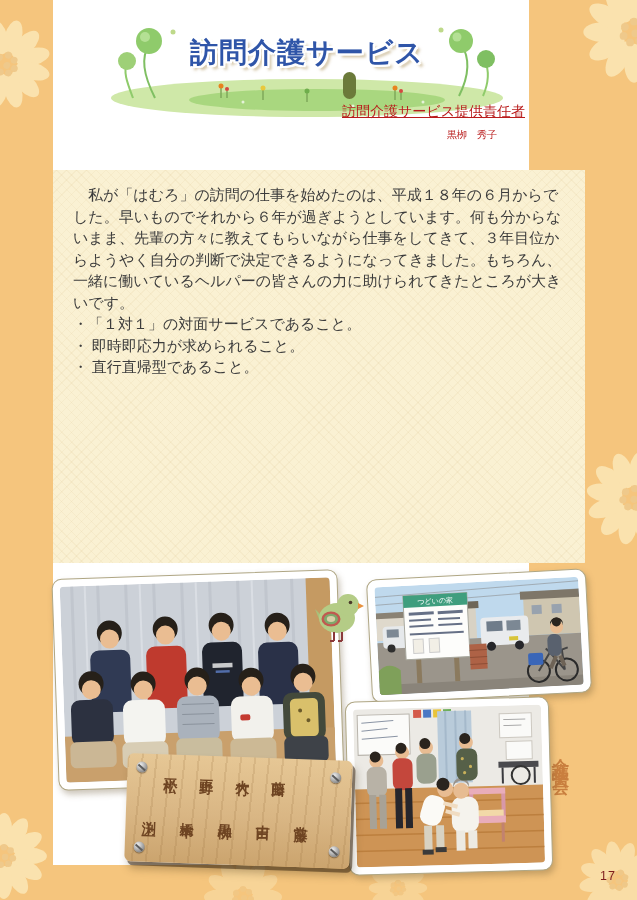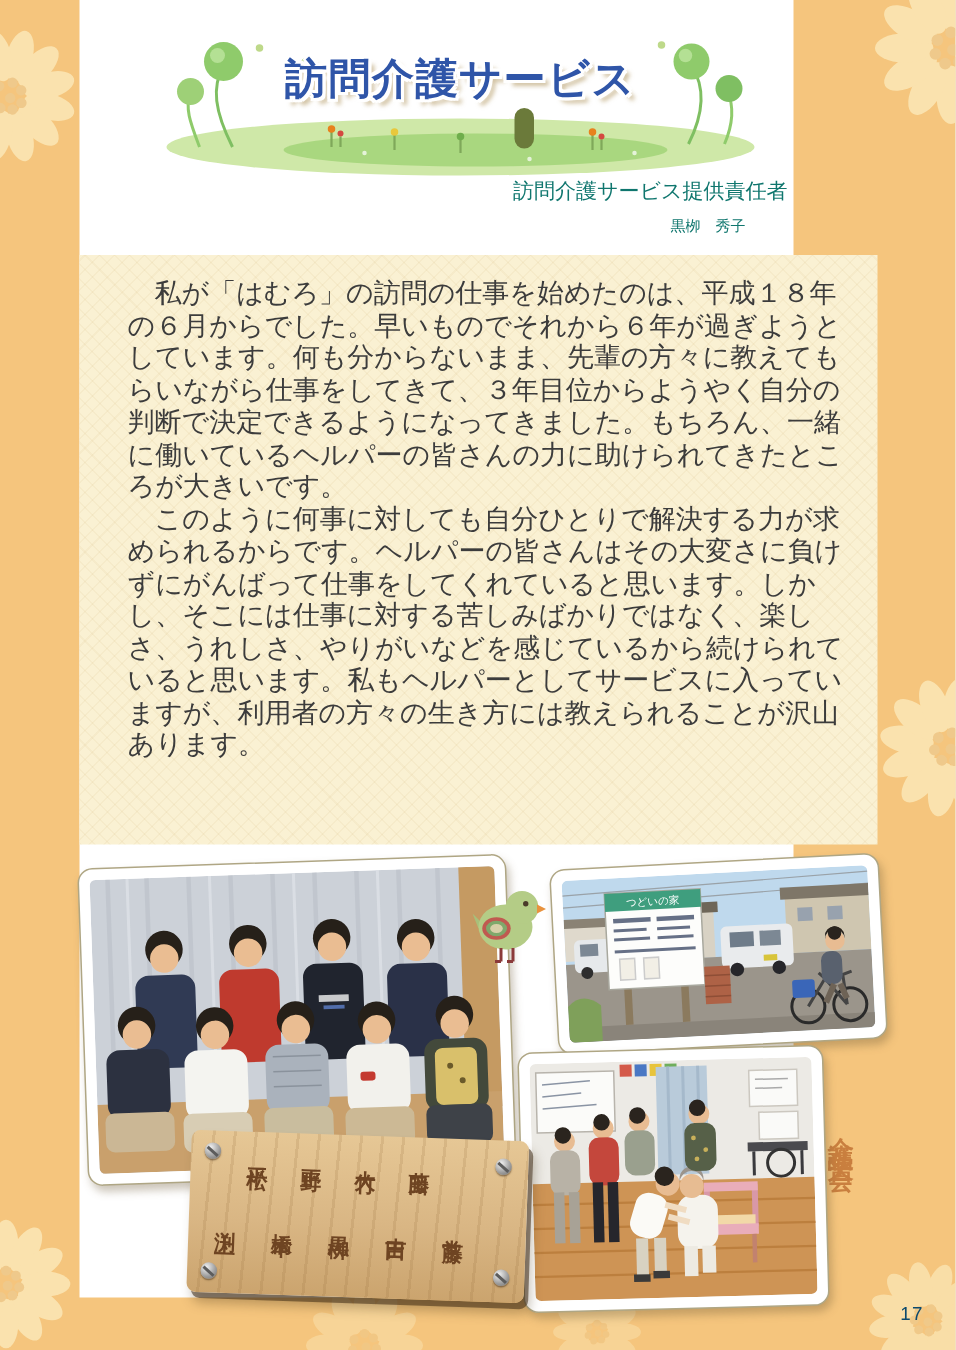--- a/index.html
+++ b/index.html
@@ -16,32 +16,32 @@
   .title-banner{position:absolute;left:50px;top:14px;width:408px;height:106px;}
   .title-banner svg{position:absolute;left:0;top:0;}
   .page-title{
     position:absolute;left:0;top:20px;width:100%;margin:0;text-align:center;
     font-size:28px;font-weight:800;letter-spacing:1px;color:#2F55A8;
     text-shadow:-2px -2px 0 #fff,2px -2px 0 #fff,-2px 2px 0 #fff,2px 2px 0 #fff,
       -2px 0 0 #fff,2px 0 0 #fff,0 -2px 0 #fff,0 2px 0 #fff,
       4px 4px 3px rgba(170,140,80,.55);
   }
   
-  .author{position:absolute;right:4px;top:116px;text-align:right;color:#0f766e;
-    font-size:14px;line-height:22px;}
+  .author{position:absolute;right:4px;top:100px;text-align:right;color:#b91c1c;
+    font-size:14px;line-height:22px;text-decoration:underline;}
   .author .name{display:inline-block;padding-right:28px;font-size:10px;}
   
   .essay-panel{
     position:absolute;left:0;top:170px;width:532px;height:393px;box-sizing:border-box;
     background:#FAF1D3;
     background-image:
       repeating-linear-gradient(45deg,rgba(210,180,120,.10) 0 1px,transparent 1px 7px),
       repeating-linear-gradient(-45deg,rgba(210,180,120,.10) 0 1px,transparent 1px 7px);
-    padding:15px 20px 10px 32px;
-    color:#3C3C3C;font-size:18px;line-height:21.5px;
+    padding:15px 20px 10px 20px;
+    color:#3C3C3C;font-size:15px;line-height:21.5px;font-family:Liberation Serif, serif;
   }
   .essay-panel p{margin:0;text-indent:1em;}
   .essay-panel ul{margin:0;padding:0;list-style:none;}
   
   .photo-frame{
     position:absolute;background:#fff;border:1px solid #AFA684;border-radius:10px;
     padding:7px;box-shadow:2px 4px 6px rgba(110,90,55,.35);
   }
   .photo-frame .ph{display:block;border-radius:4px;overflow:hidden;}
   .group-photo{left:2px;top:574px;transform:rotate(-2deg);z-index:1;}
@@ -75,21 +75,21 @@
   }
   
   .v-caption{
     position:absolute;left:496px;top:744px;height:122px;
     writing-mode:vertical-rl;text-orientation:upright;
     font-family:"Liberation Serif","DejaVu Serif",serif;
     font-size:17px;font-weight:700;letter-spacing:5px;color:#C97F3F;
   }
   
   .page-number{
-    position:absolute;right:21px;top:869px;color:#0c4a6e;font-size:12.5px;
+    position:absolute;right:21px;top:869px;color:#7f1d1d;font-size:12.5px;
     letter-spacing:1px;
   }
 </style>
 </head>
 <body>
 
 <div class="page">
 
   <svg class="border-flowers" viewBox="0 0 637 900">
     <defs>
@@ -199,21 +199,25 @@
       <h1 class="page-title">訪問介護サービス</h1>
     </div>
 
     <div class="author">
       <div>訪問介護サービス提供責任者</div>
       <div><span class="name">黒栁　秀子</span></div>
     </div>
 
     <div class="essay-panel">
       <p>私が「はむろ」の訪問の仕事を始めたのは、平成１８年の６月からでした。早いものでそれから６年が過ぎようとしています。何も分からないまま、先輩の方々に教えてもらいながら仕事をしてきて、３年目位からようやく自分の判断で決定できるようになってきました。もちろん、一緒に働いているヘルパーの皆さんの力に助けられてきたところが大きいです。</p>
-      <p>このように何事に対しても自分ひとりで解決する力が求められるからです。ヘルパーの皆さんはその大変さに負けずにがんばって仕事をしてくれていると思います。しかし、そこには仕事に対する苦しみばかりではなく、楽しさ、うれしさ、やりがいなどを感じているから続けられていると思います。私もヘルパーとしてサービスに入っていますが、利用者の方々の生き方には教えられることが沢山あります。</p>
+      <ul>
+        <li>・「１対１」の対面サービスであること。</li>
+        <li>・ 即時即応力が求められること。</li>
+        <li>・ 直行直帰型であること。</li>
+      </ul>
     </div>
 
     <div class="photo-frame group-photo">
       <svg class="ph" width="270" height="196" viewBox="0 0 270 196">
         <rect width="270" height="196" fill="#CCD1D8"></rect>
         <g stroke="#B9BEC6" stroke-width="3" opacity=".55">
           <line x1="12" y1="0" x2="12" y2="150"></line>
             <line x1="38" y1="0" x2="38" y2="150"></line>
           <line x1="66" y1="0" x2="66" y2="150"></line>
             <line x1="94" y1="0" x2="94" y2="150"></line>

